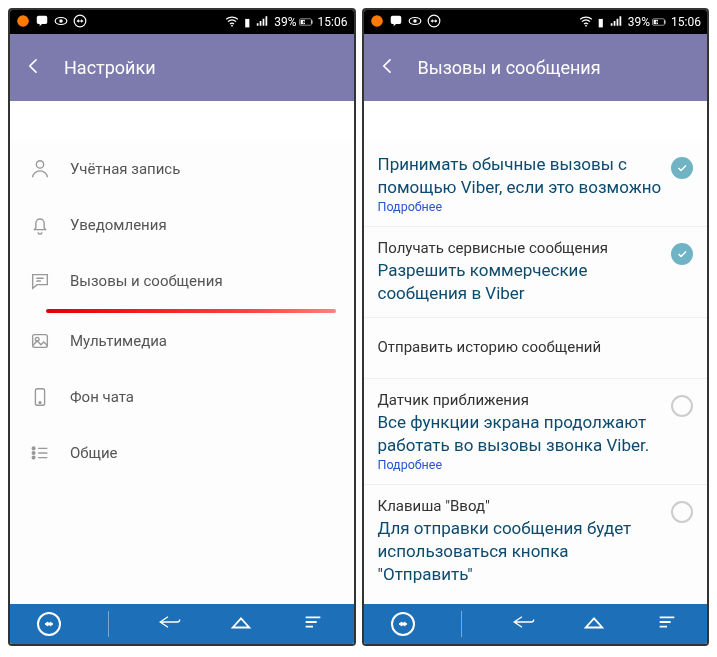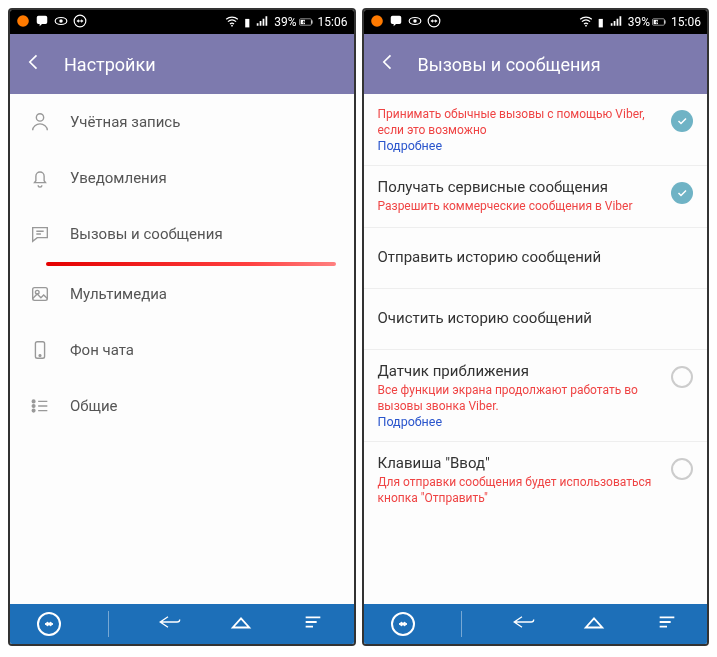--- a/index.html
+++ b/index.html
@@ -35,36 +35,37 @@
     padding: 0 6px;
     font-size: 12px;
   }
   .statusbar .left-icons, .statusbar .right-icons {
     display: flex;
     align-items: center;
     gap: 5px;
   }
   .statusbar svg { width: 14px; height: 14px; fill: #fff; }
   .appbar {
-    height: 60px;
+    height: 67px;
     background: #7d7aae;
     color: #fff;
     display: flex;
     align-items: center;
     gap: 20px;
     padding: 0 14px;
     font-size: 18px;
     font-weight: 400;
   }
   .appbar svg { width: 20px; height: 20px; fill: none; stroke: #fff; stroke-width: 2; }
   .content {
     flex: 1;
     background: #fdfdfd;
     overflow: hidden;
     position: relative;
+    margin-top: 40px;
   }
   .setting-row {
     display: flex;
     align-items: center;
     gap: 18px;
     padding: 16px 18px;
     font-size: 15px;
     color: #555;
     position: relative;
   }
@@ -87,22 +88,22 @@
     gap: 8px;
   }
   .list-item:last-child { border-bottom: none; }
   .list-item .text { flex: 1; }
   .list-item .title {
     font-size: 15px;
     color: #333;
     margin-bottom: 2px;
   }
   .list-item .sub {
-    font-size: 12px;
-    color: #ef4444;
+    font-size: 17px;
+    color: #0c4a6e;
     line-height: 1.35;
   }
   .list-item .link {
     color: #2a55cc;
     font-size: 12.5px;
   }
   .check {
     width: 22px; height: 22px; border-radius: 50%;
     display: flex; align-items: center; justify-content: center;
     flex-shrink: 0;
@@ -333,25 +334,20 @@
             <svg viewBox="0 0 24 24">
               <path d="M5 12l5 5L20 7"></path>
             </svg>
           </div>
       </div>
       <div class="list-item" style="padding:20px 14px">
         <div class="text">
           <div class="title">Отправить историю сообщений</div>
         </div>
       </div>
-      <div class="list-item" style="padding:20px 14px">
-        <div class="text">
-          <div class="title">Очистить историю сообщений</div>
-        </div>
-      </div>
       <div class="list-item">
         <div class="text">
           <div class="title">Датчик приближения</div>
           <div class="sub">Все функции экрана продолжают работать во вызовы звонка Viber.</div>
           <div class="link">Подробнее</div>
         </div>
         <div class="check unchecked"></div>
       </div>
       <div class="list-item">
         <div class="text">

